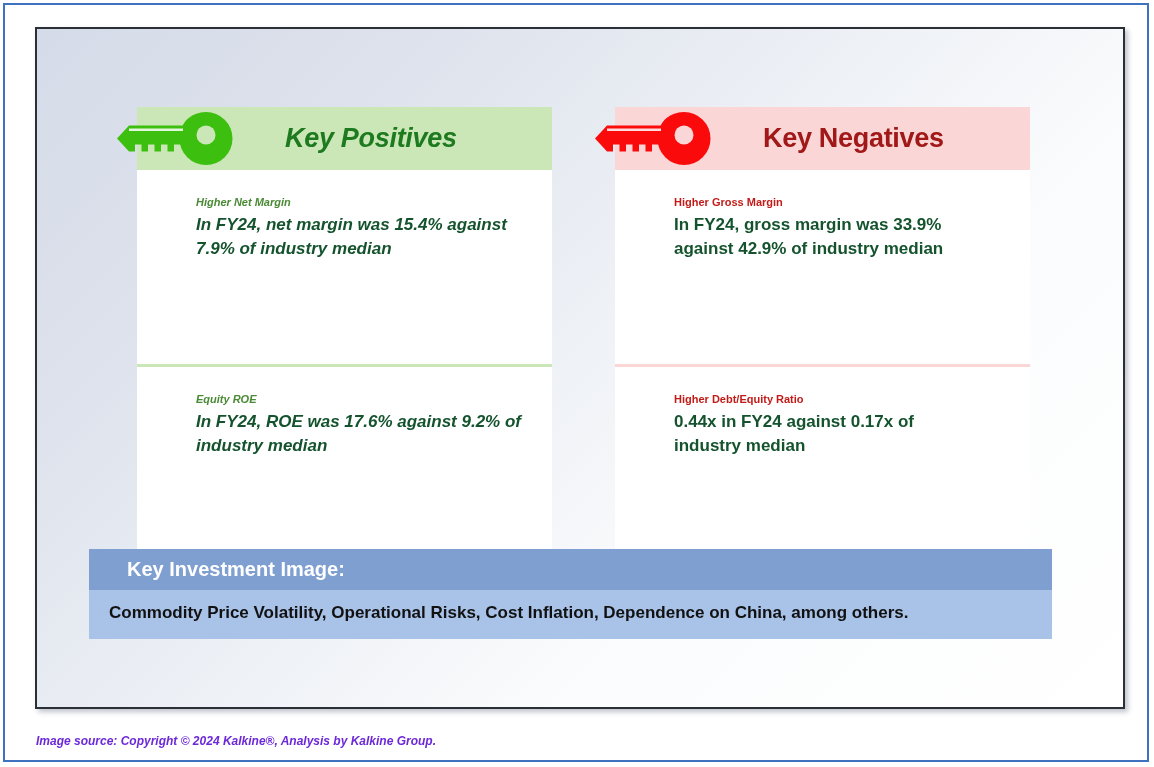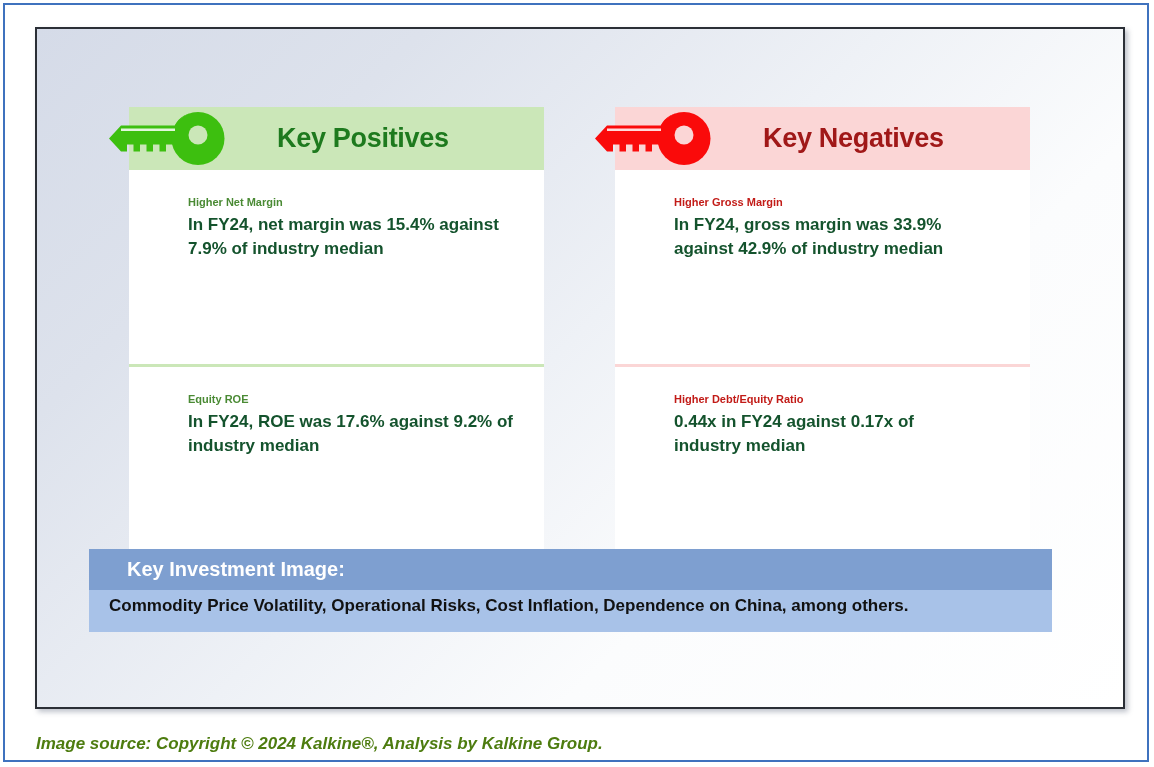--- a/index.html
+++ b/index.html
@@ -40,21 +40,21 @@
     box-shadow: 3px 3px 5px rgba(90,100,120,0.38);
     overflow: hidden;
   }
 
   
   .panel {
     position: absolute;
     top: 78px;
     width: 415px;
   }
-  #panel-positives { left: 92px; }
+  #panel-positives { left: 100px; font-style: italic; }
   #panel-negatives { left: 578px; }
 
   .panel-header {
     position: relative;
     height: 63px;
     display: flex;
     align-items: center;
   }
   #panel-positives .panel-header { background: #CBE7B8; }
   #panel-negatives .panel-header { background: #FBD6D6; align-items: center; }
@@ -133,34 +133,34 @@
     font-weight: bold;
     padding: 8px 0 9px 38px;
     box-sizing: border-box;
     line-height: 1.2;
   }
   #risks-body {
     background: #A8C2E8;
     color: #111111;
     font-size: 17px;
     font-weight: bold;
-    padding: 2px 36px 12px 20px;
+    padding: 9px 36px 12px 20px;
     box-sizing: border-box;
     line-height: 1.65;
   }
 
   
   #footer-caption {
     position: absolute;
     left: 31px;
     top: 729px;
-    font-size: 17px;
+    font-size: 12px;
     font-style: italic;
     font-weight: bold;
-    color: #4d7c0f;
+    color: #6d28d9;
     white-space: nowrap;
   }
 </style>
 </head>
 <body>
 
 <div id="page-frame">
 
   <div id="canvas">
 

